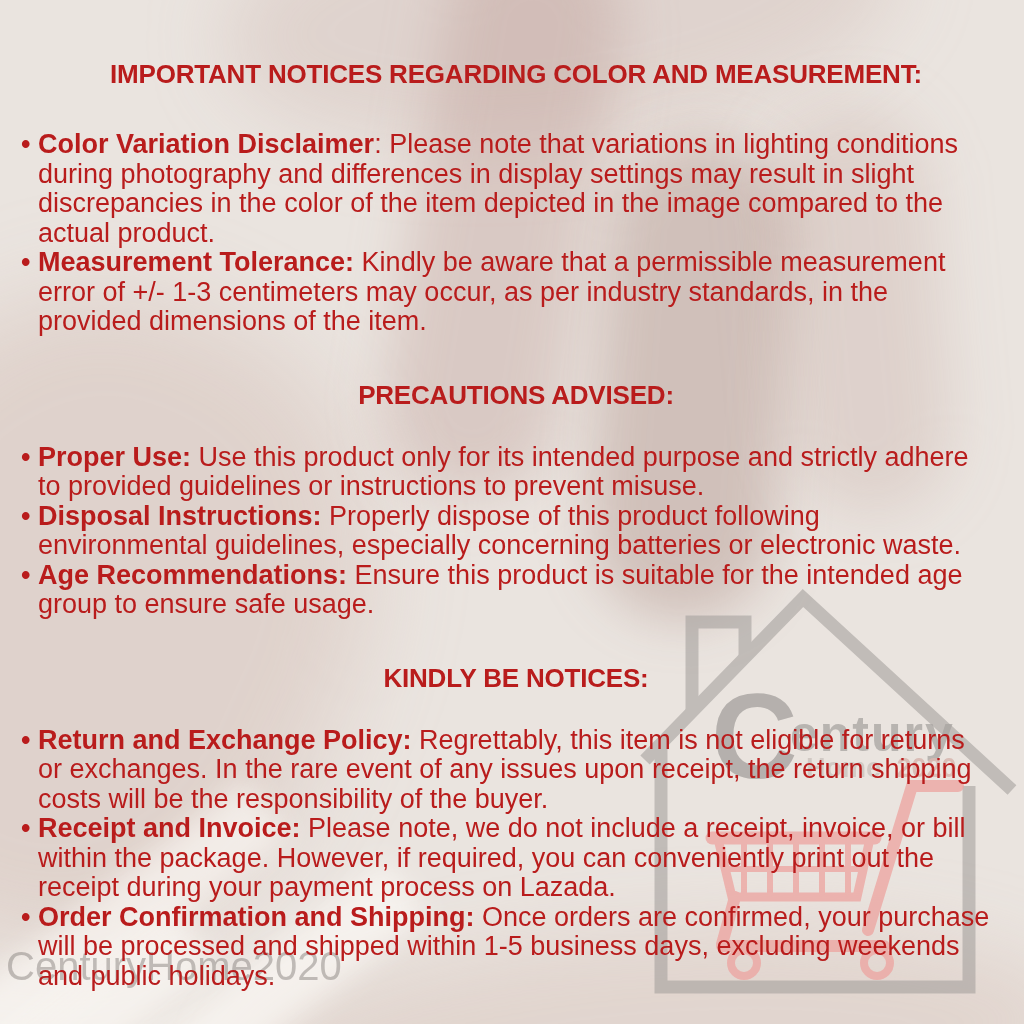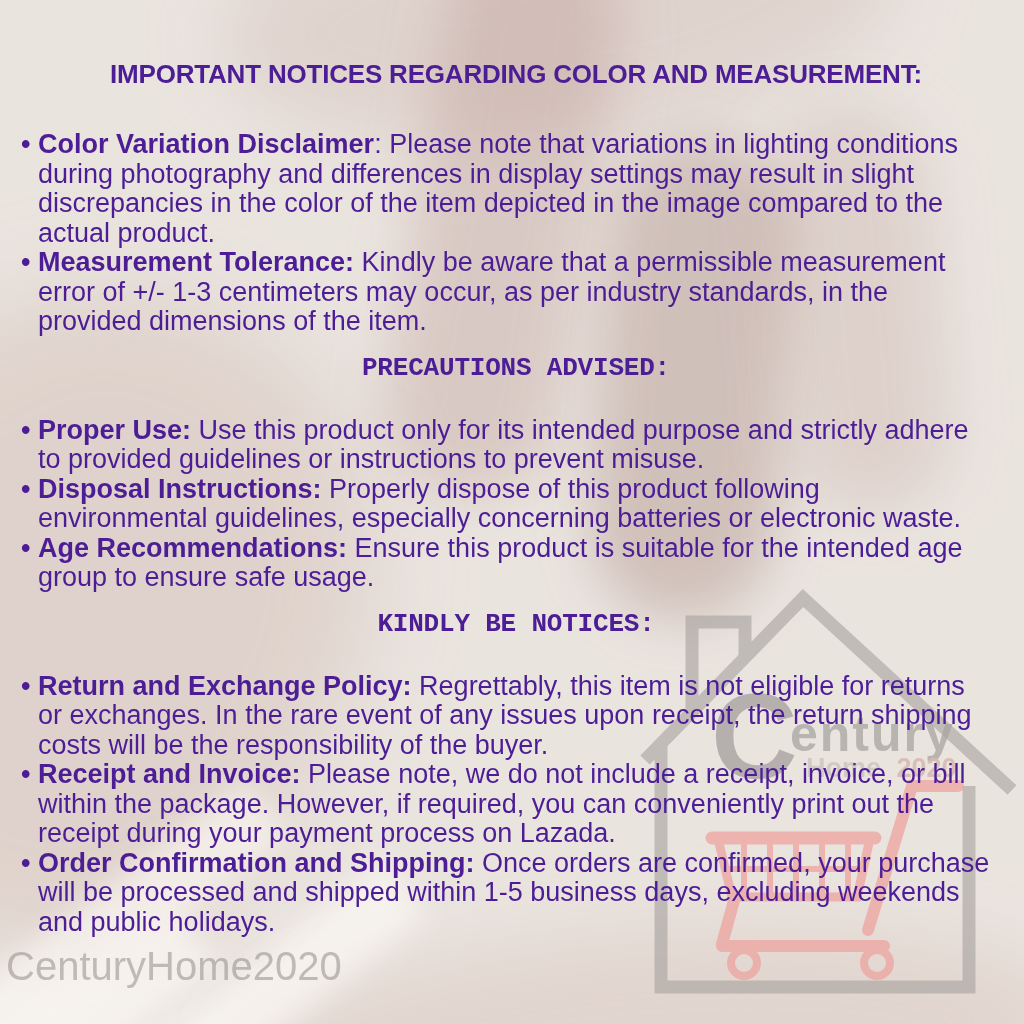--- a/index.html
+++ b/index.html
@@ -47,30 +47,30 @@
     font-size: 40px; font-weight: normal;
     letter-spacing: 0px;
     color: rgba(141,136,133,0.52);
     white-space: nowrap;
   }
 
   
   .content {
     position: absolute; inset: 0; z-index: 2;
     padding: 0 30px 0 38px;
-    color: #4c1d95;
+    color: #b91c1c;
   }
   .content h1, .content h2 {
     font-size: 26px; line-height: 32px;
     font-weight: bold; text-align: center;
     letter-spacing: -0.2px;
     margin: 0;
   }
   .content h1 { margin-top: 58px; }
-  .content h2 { margin-top: 15px; font-family: Liberation Mono, monospace; }
+  .content h2 { margin-top: 42px; }
   .content ul {
     list-style: none;
     margin: 32px 0 0; padding: 0;
     font-size: 27px; line-height: 29.5px;
   }
   .content ul.first { margin-top: 40px; }
   .content li { position: relative; }
   .content li::before {
     content: "\2022";
     position: absolute; left: -17px; top: 0;

